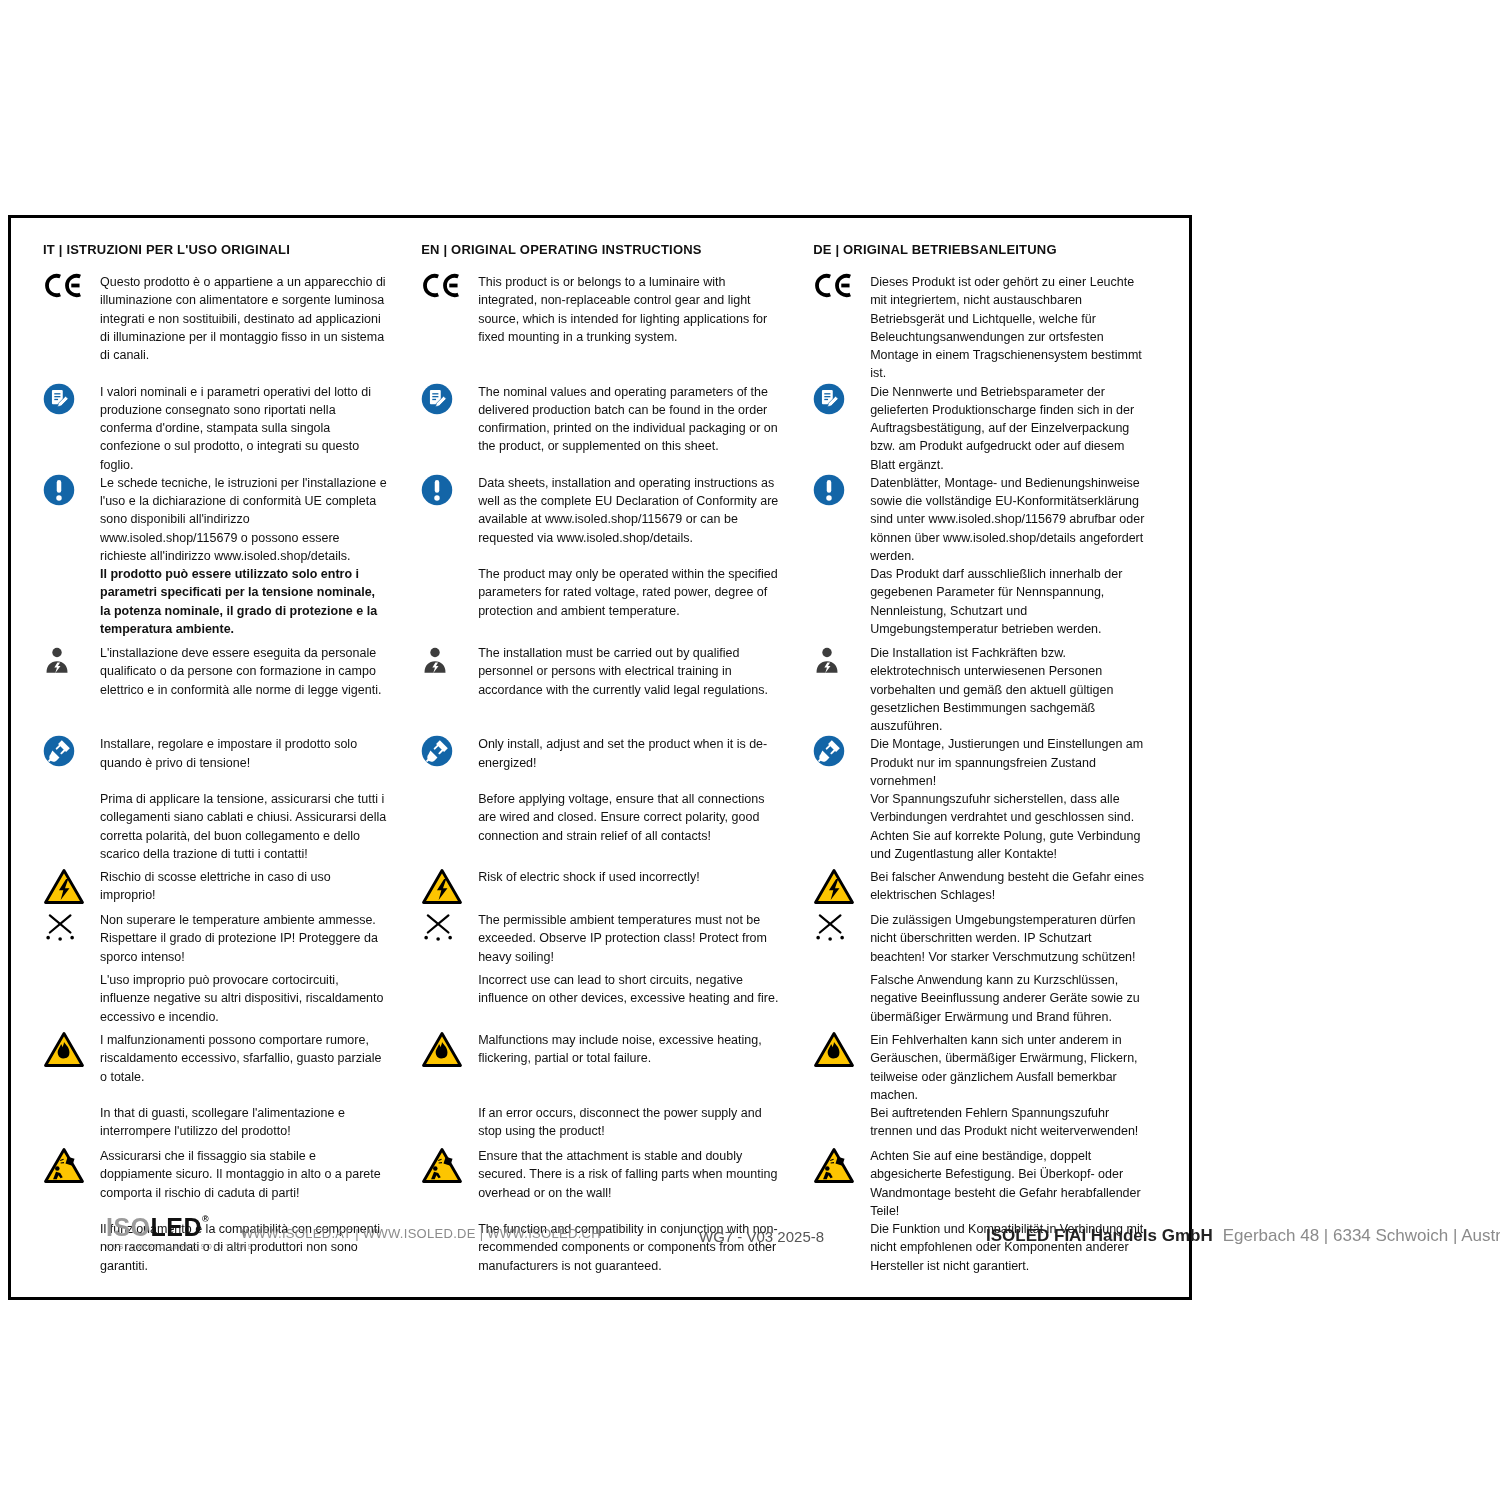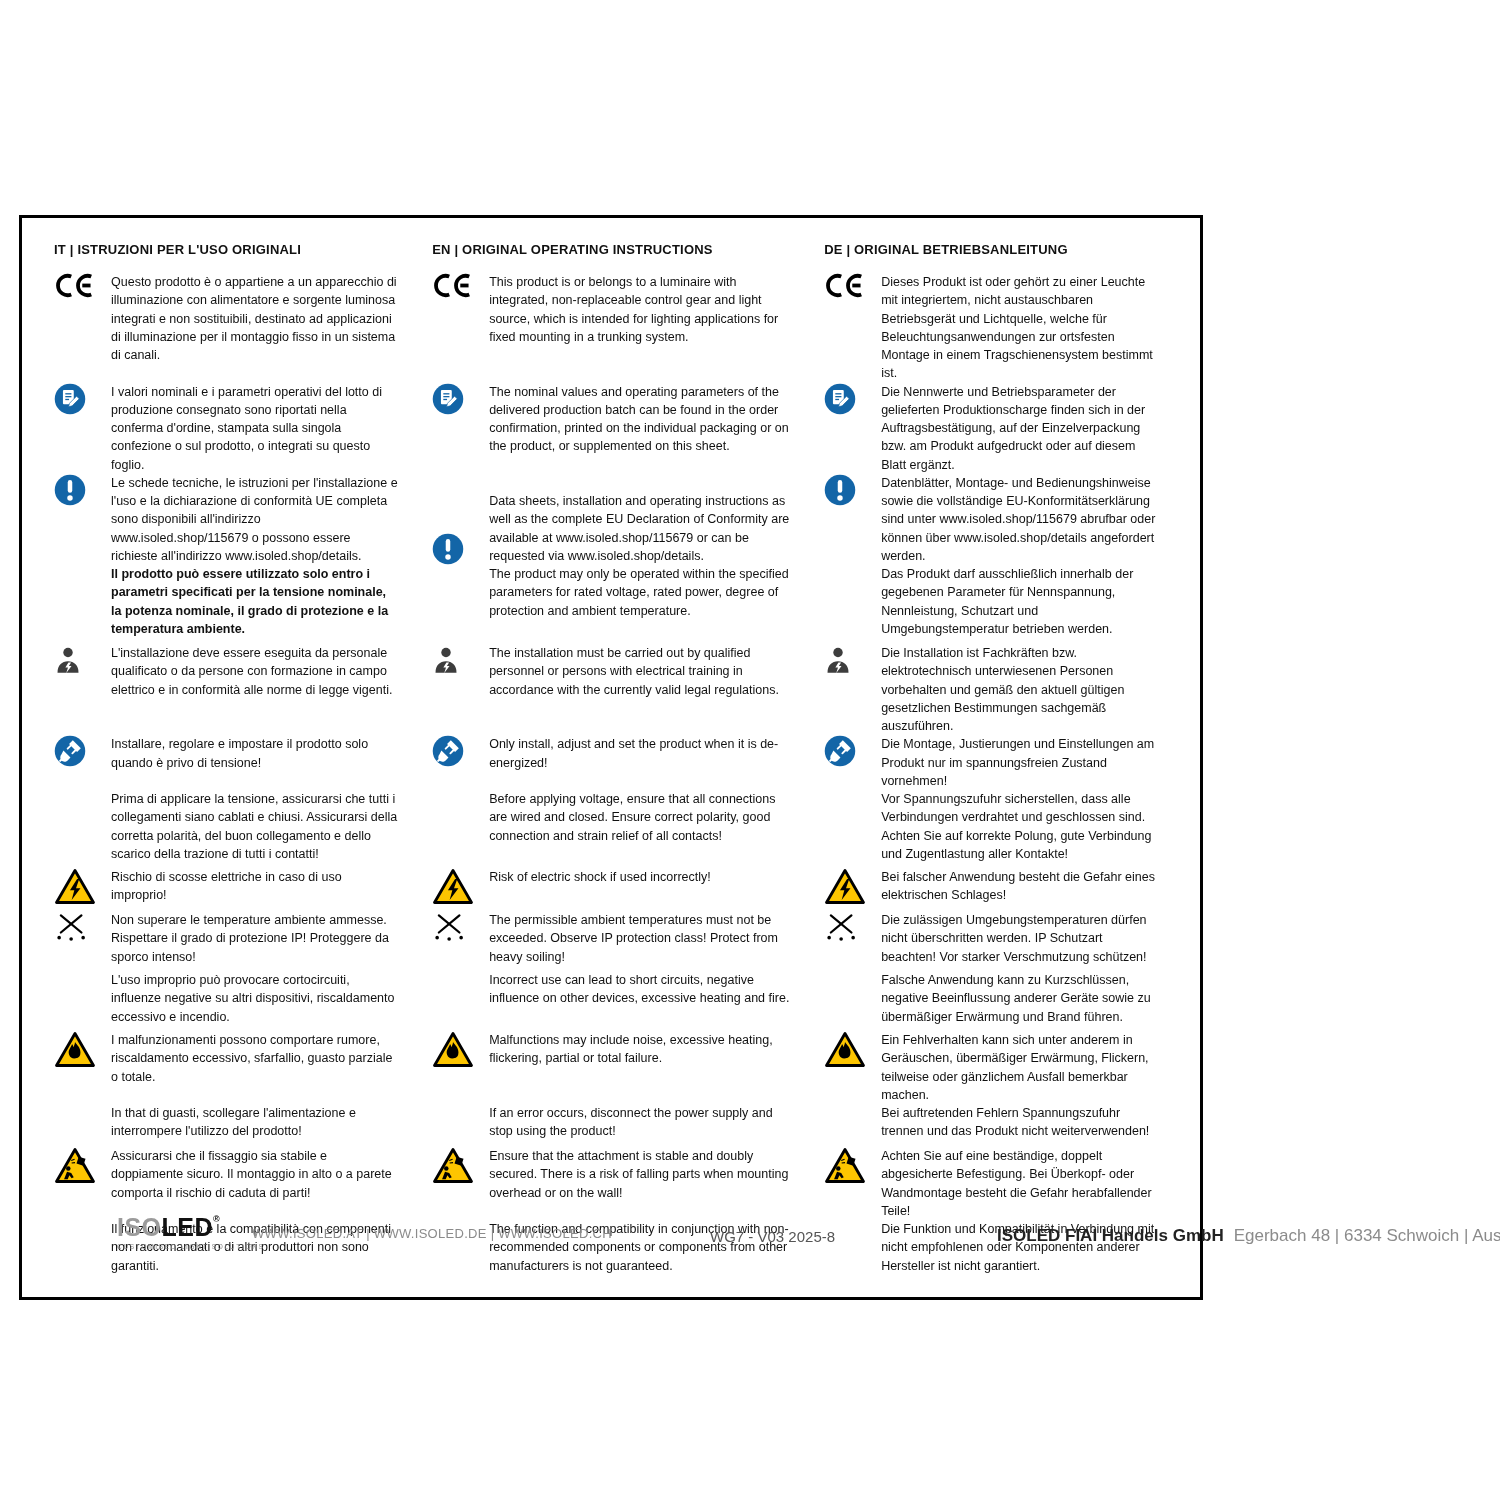--- a/index.html
+++ b/index.html
@@ -1,20 +1,20 @@
 <!DOCTYPE html>
 <html><head>
 <meta charset="utf-8">
 <style>
   * { margin:0; padding:0; box-sizing:border-box; }
   html,body { width:1500px; height:1500px; background:#fff;
     font-family:"Liberation Sans","DejaVu Sans",sans-serif; color:#111; }
   body { position:relative; overflow:hidden; }
 
-  .sheet { position:absolute; left:19px; top:215px; width:1184px; height:1085px;
+  .sheet { position:absolute; left:8px; top:215px; width:1184px; height:1085px;
     border:3px solid #000; background:#fff; }
 
   .grid { display:grid; grid-template-columns:1fr 1.04fr 0.97fr; column-gap:34px;
     padding:24px 42px 0 32px; }
   .col-header { font-size:13px; font-weight:bold; letter-spacing:.2px; min-height:31px; }
   .cell { display:flex; gap:13px; align-items:flex-start; }
   .icon-box { width:44px; flex:0 0 44px; display:flex; justify-content:flex-start; padding-top:0; }
   .cell .text { font-size:12.5px; line-height:1.46; max-width:398px; }
 
   .footer { position:absolute; left:0; bottom:34px; width:100%; height:46px; }
@@ -188,21 +188,21 @@
             <g stroke="#1365A7" stroke-width="1.4">
               <line x1="12" y1="11.5" x2="18.5" y2="11.5"></line>
               <line x1="12" y1="14.5" x2="18.5" y2="14.5"></line>
               <line x1="12" y1="17.5" x2="16" y2="17.5"></line>
             </g>
             <path d="M16.5 21.5 L24 14 L26.8 16.8 L19.3 24.3 L15.5 25.3 Z" fill="#fff" stroke="#1365A7" stroke-width="0.7"></path>
           </svg>
         </div>
         <div class="text">The nominal values and operating parameters of the delivered production batch can be found in the order confirmation, printed on the individual packaging or on the product, or supplemented on this sheet.</div>
       </div>
-      <div class="cell" style="min-height: 73px; grid-area: 4 / 2; align-items: flex-end;">
+      <div class="cell" style="min-height: 73px; grid-area: 4 / 2;">
         <div class="icon-box">
           <svg width="32" height="32" viewBox="0 0 34 34">
             <circle cx="17" cy="17" r="16.2" fill="#1365A7"></circle>
             <rect x="14.6" y="6.5" width="4.8" height="13.5" rx="2.4" fill="#fff"></rect>
             <circle cx="17" cy="25.5" r="2.9" fill="#fff"></circle>
           </svg>
         </div>
         <div class="text">Data sheets, installation and operating instructions as well as the complete EU Declaration of Conformity are available at www.isoled.shop/115679 or can be requested via www.isoled.shop/details.</div>
       </div>
       <div class="cell" style="min-height: 79px; grid-area: 5 / 2;">

